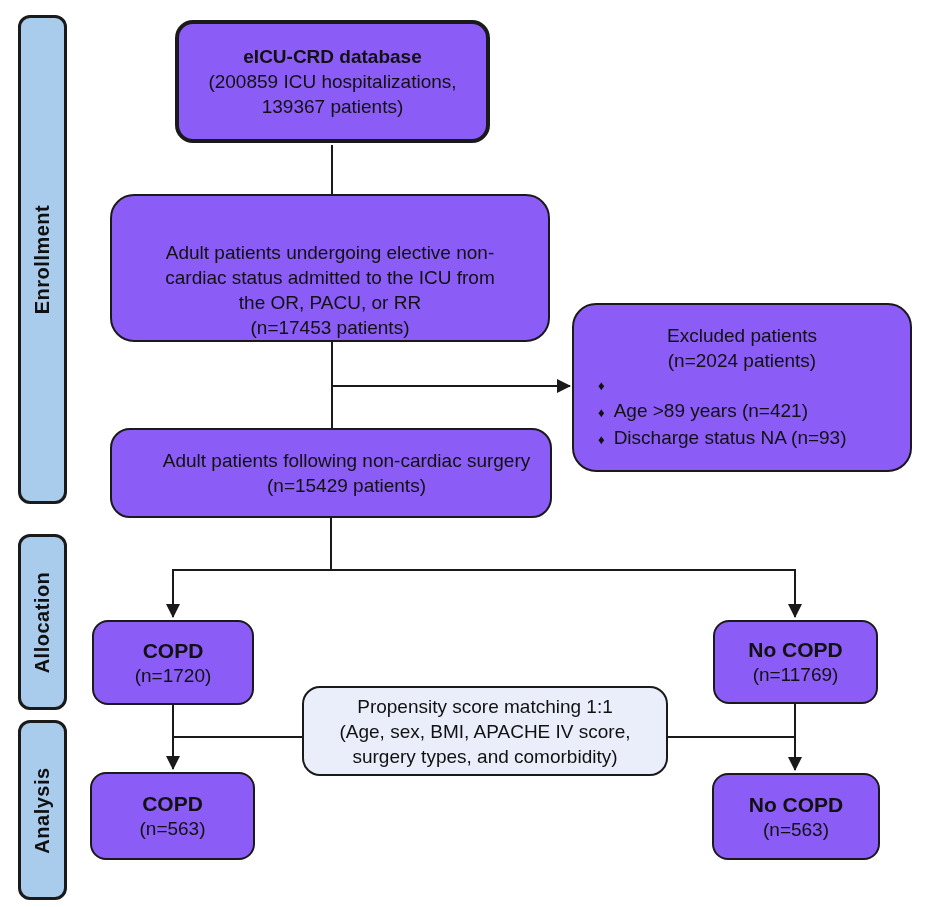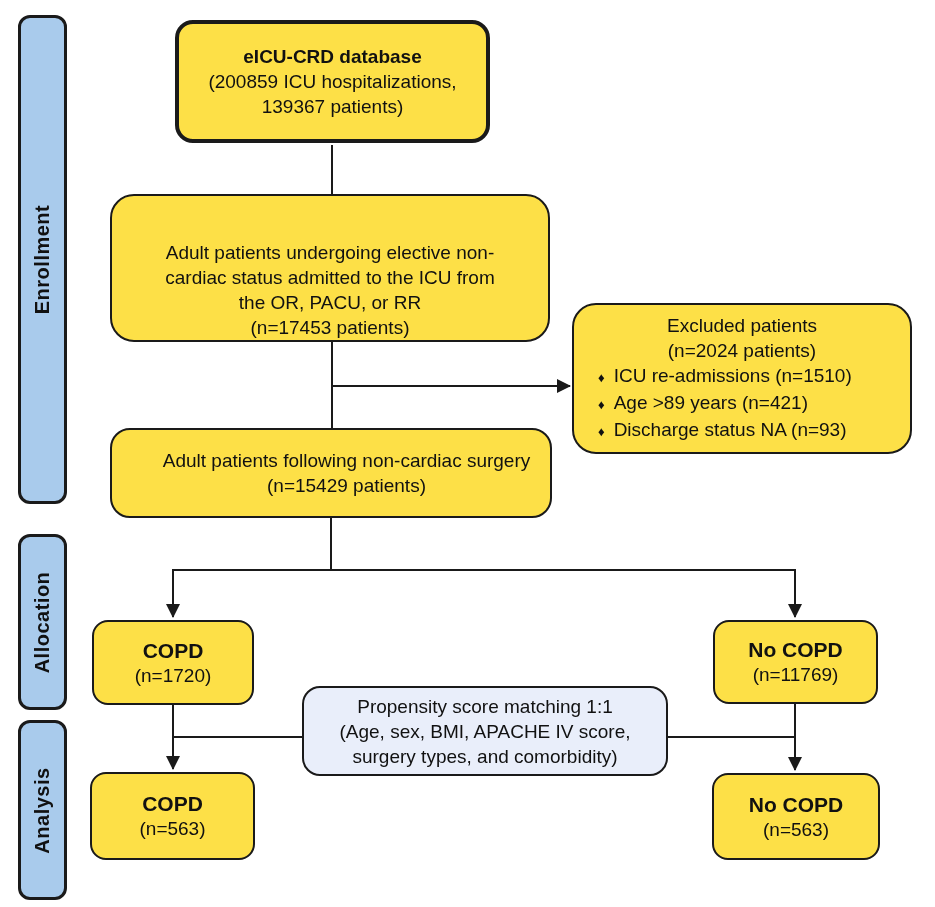--- a/index.html
+++ b/index.html
@@ -38,33 +38,33 @@
     font-weight:bold;
     font-size:20px;
     letter-spacing:.5px;
   }
   #stage-enrollment{top:15px;height:489px;}
   #stage-allocation{top:534px;height:176px;}
   #stage-analysis{top:720px;height:180px;}
   
   .box{
     position:absolute;
-    background:#fde047;
+    background:#8b5cf6;
     border:2px solid var(--box-border);
     border-radius:20px;
     box-sizing:border-box;
     display:flex;flex-direction:column;
     justify-content:center;align-items:center;
     text-align:center;
     font-size:19px;line-height:25px;
   }
   .box .bold{font-weight:bold;}
   #box-database{left:175px;top:20px;width:315px;height:123px;border-width:4px;border-radius:18px;}
   #box-eligible{left:110px;top:194px;width:440px;height:148px;border-radius:24px;justify-content:flex-end;}
-  #box-excluded{left:572px;top:303px;width:340px;height:151px;border-radius:24px;align-items:stretch;}
+  #box-excluded{left:572px;top:303px;width:340px;height:169px;border-radius:24px;align-items:stretch;}
   #box-surgery{left:110px;top:428px;width:442px;height:90px;padding-left:31px;}
   #box-copd-alloc{left:92px;top:620px;width:162px;height:85px;border-radius:16px;}
   #box-nocopd-alloc{left:713px;top:620px;width:165px;height:84px;border-radius:16px;}
   #box-matching{left:302px;top:686px;width:366px;height:90px;background:var(--match-fill);border-radius:18px;}
   #box-copd-analysis{left:90px;top:772px;width:165px;height:88px;border-radius:16px;}
   #box-nocopd-analysis{left:712px;top:773px;width:168px;height:87px;border-radius:16px;}
   .copd-title{font-weight:bold;font-size:21px;}
   
   .excl-header{text-align:center;}
   .excl-list{margin:0 0 0 24px;display:flex;flex-direction:column;}
@@ -116,21 +116,20 @@
     <div>the OR, PACU, or RR</div>
     <div>(n=17453 patients)</div>
   </div>
 
   <div class="box" id="box-excluded">
     <div class="excl-header">Excluded patients</div>
     <div class="excl-header">(n=2024 patients)</div>
     <div class="excl-list">
       <div class="excl-item">
         <span class="diamond">♦</span>
-        <span>ICU re-admissions (n=1510)</span>
       </div>
       <div class="excl-item">
         <span class="diamond">♦</span>
         <span>Age &gt;89 years (n=421)</span>
       </div>
       <div class="excl-item">
         <span class="diamond">♦</span>
         <span>Discharge status NA (n=93)</span>
       </div>
     </div>

